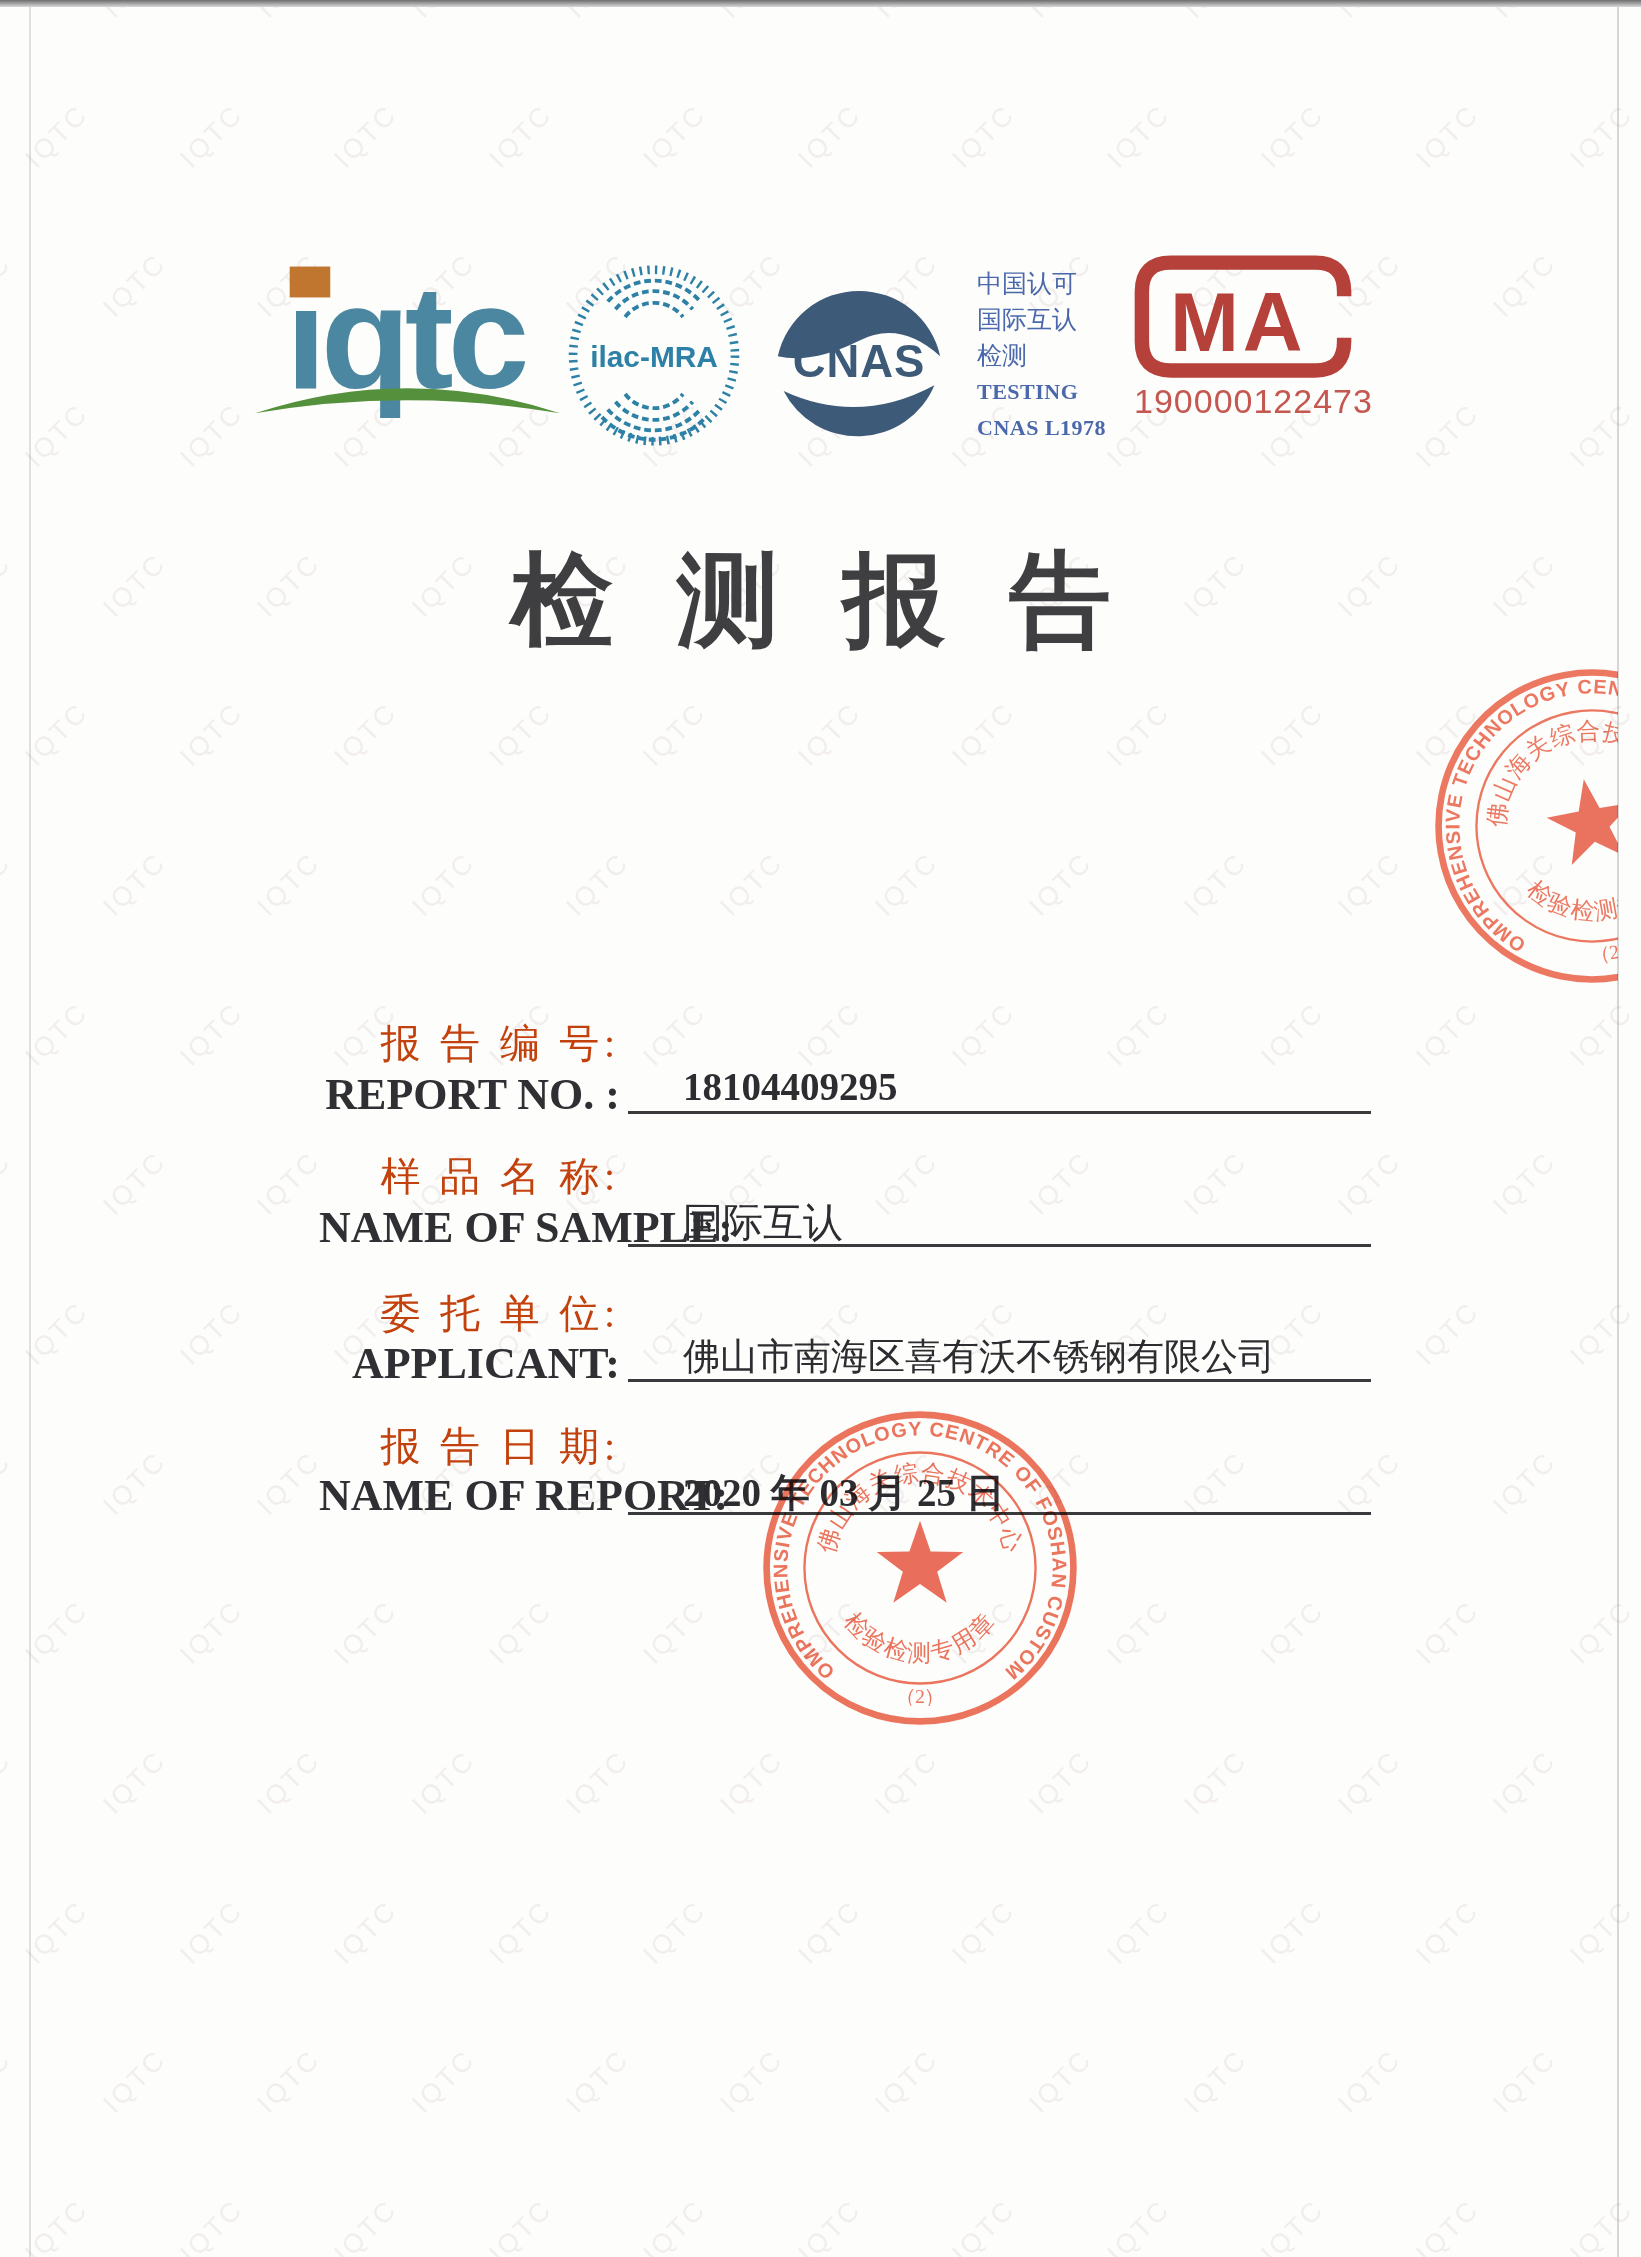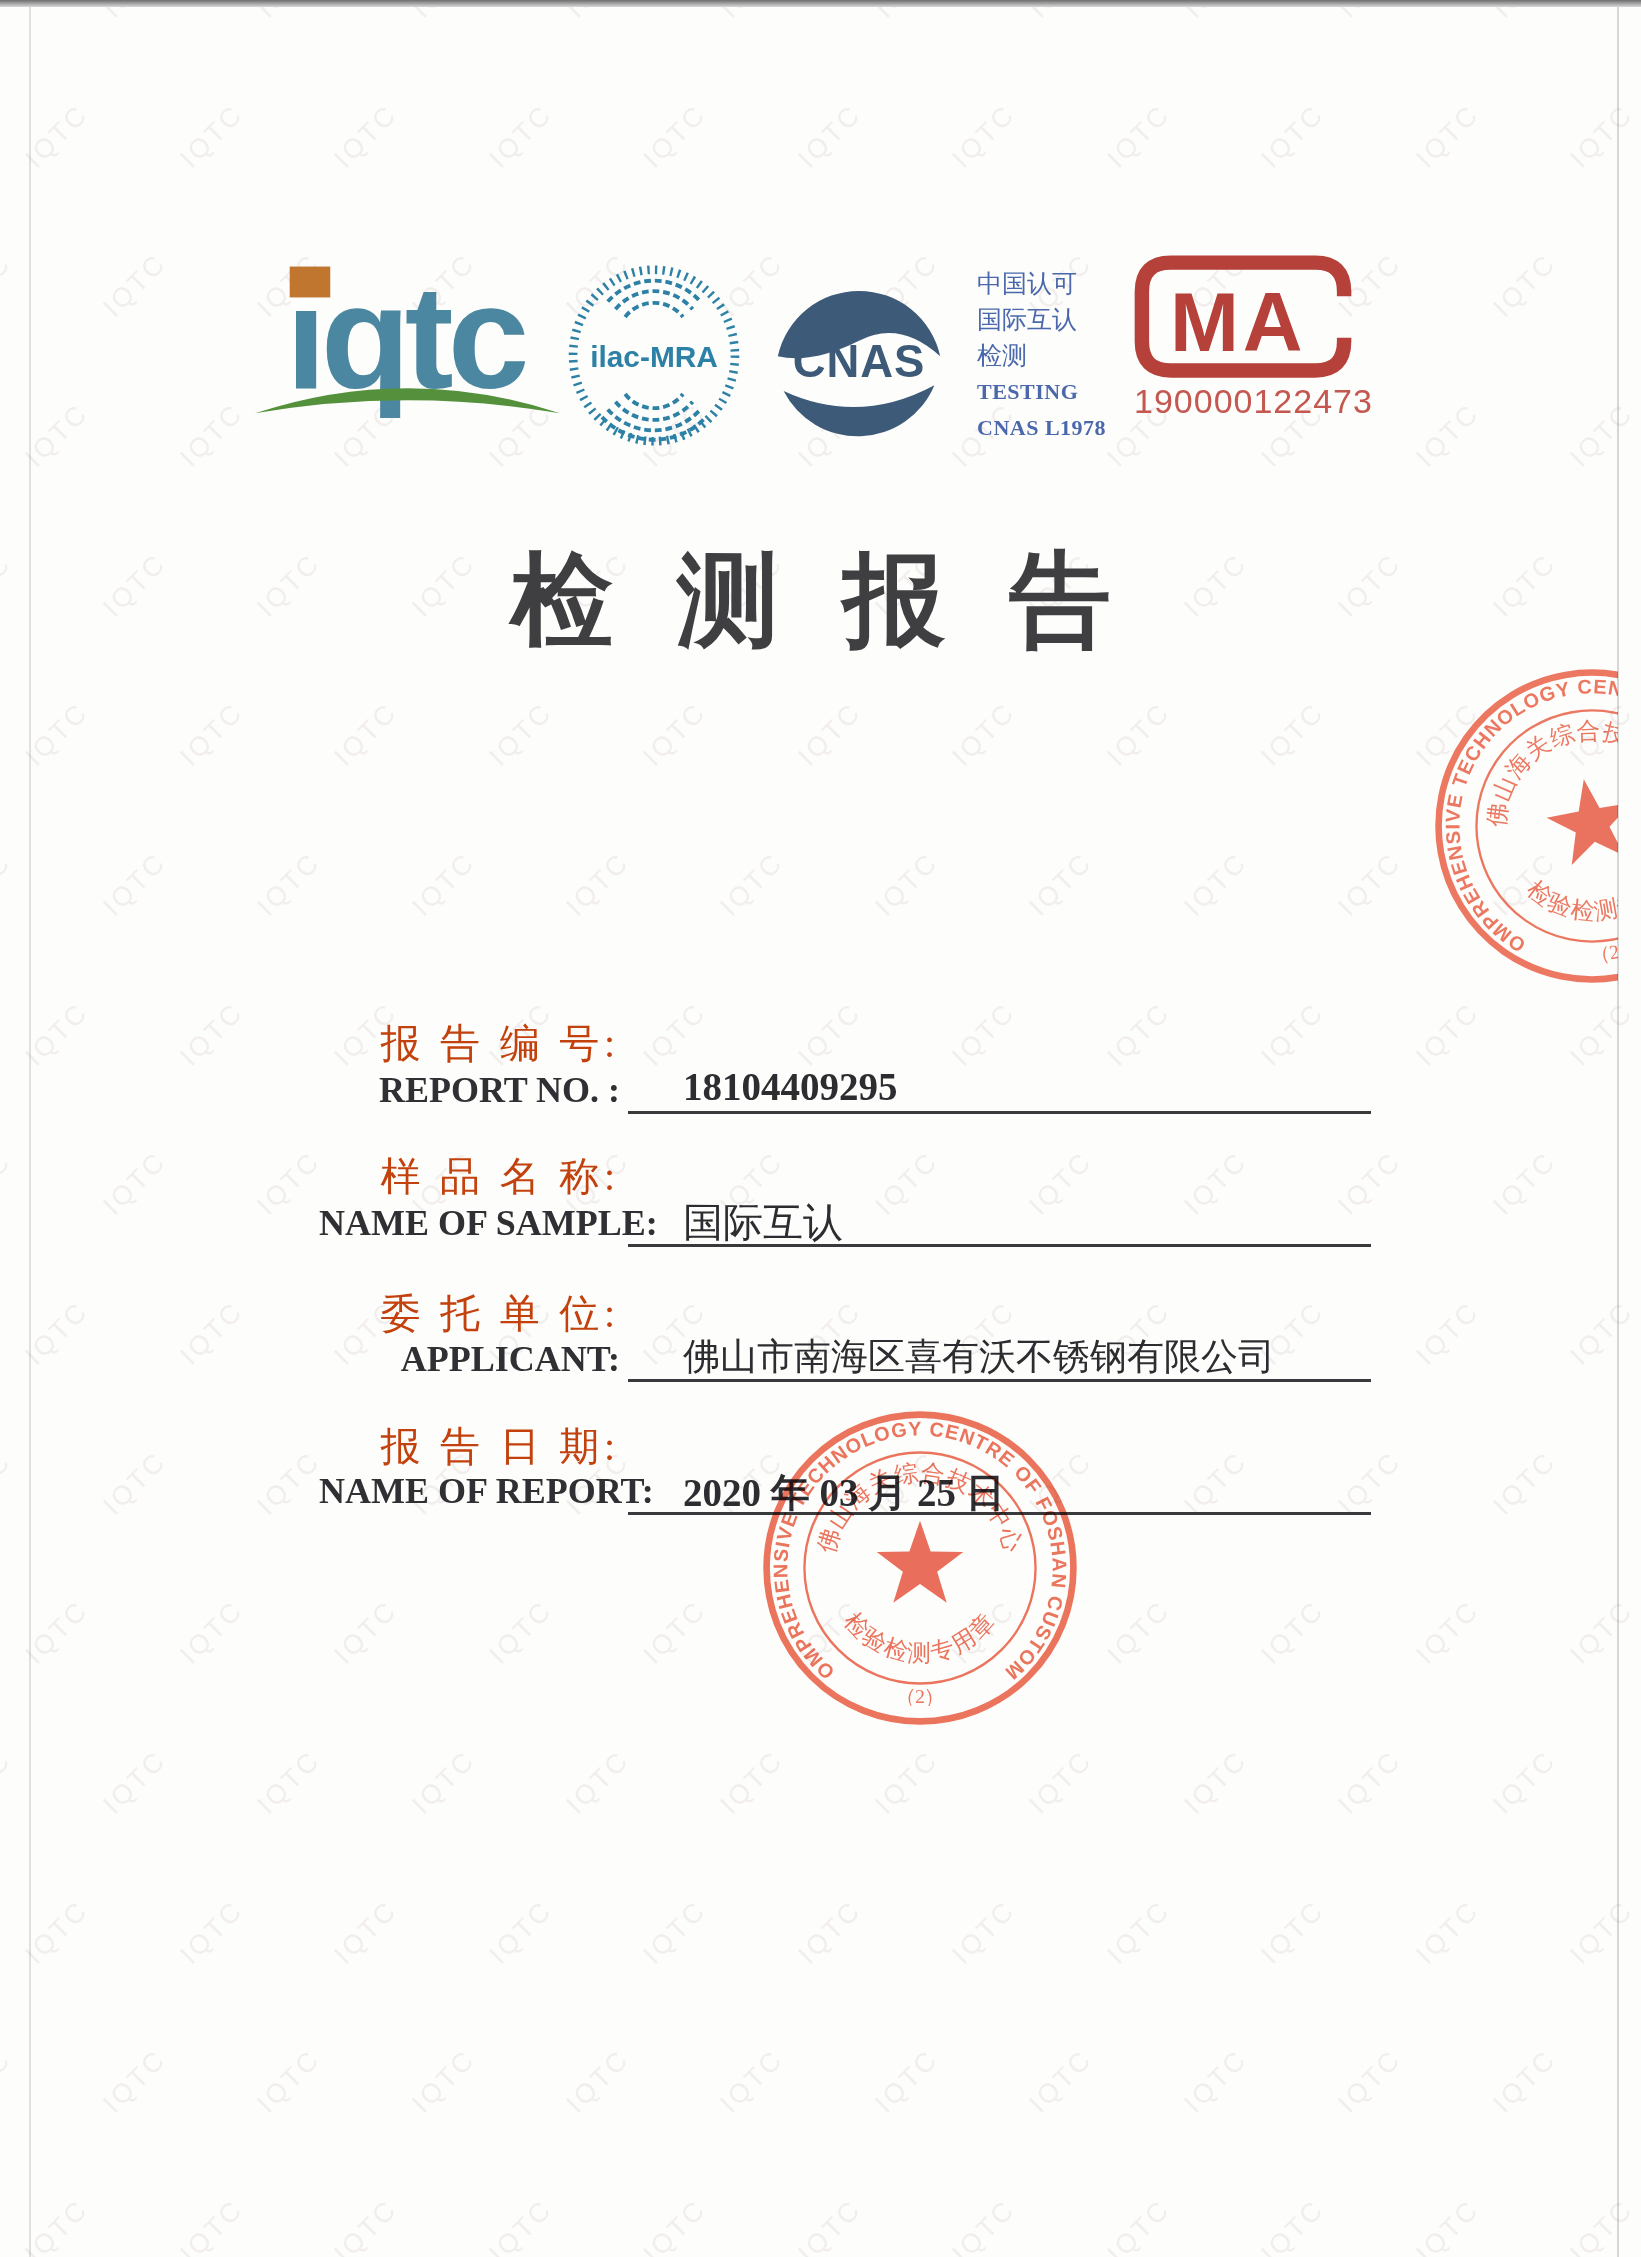--- a/index.html
+++ b/index.html
@@ -33,21 +33,21 @@
     font-size:34px;color:#c4574f;letter-spacing:1px;}
   
   .title-cn{position:absolute;left:0;top:533px;width:100%;text-align:center;
     font-size:102px;font-weight:bold;letter-spacing:19.3px;color:#3f3f42;}
   .title-en{position:absolute;left:0;top:679px;width:100%;text-align:center;
     font-size:49px;font-weight:bold;letter-spacing:2.9px;color:#3d3d40;}
   
   .flabel-cn{position:absolute;left:319px;width:301px;text-align:right;
     font-size:40px;letter-spacing:4.8px;color:#c2410c;}
   .flabel-en{position:absolute;left:319px;width:301px;text-align:right;
-    font-size:36px;font-weight:bold;color:#303034;white-space:nowrap;}
+    font-size:44px;font-weight:bold;color:#303034;white-space:nowrap;}
   .fvalue{position:absolute;left:683px;color:#2d2d31;white-space:nowrap;}
   .fline{position:absolute;left:628px;width:743px;height:2.9px;background:#3a3a3c;}
   .v-bold{font-weight:bold;font-size:39px;}
   .v-cn{font-size:40px;}
   
   .stamp-wrap{position:absolute;mix-blend-mode:multiply;opacity:.93;}
   #stamp-center{left:759px;top:1407px;width:322px;height:322px;}
   .stamp-clip{position:absolute;left:1371px;top:630px;width:247px;height:421px;
     overflow:hidden;mix-blend-mode:multiply;opacity:.9;}
   .stamp-rot{position:absolute;left:60px;top:35px;width:322px;height:322px;

